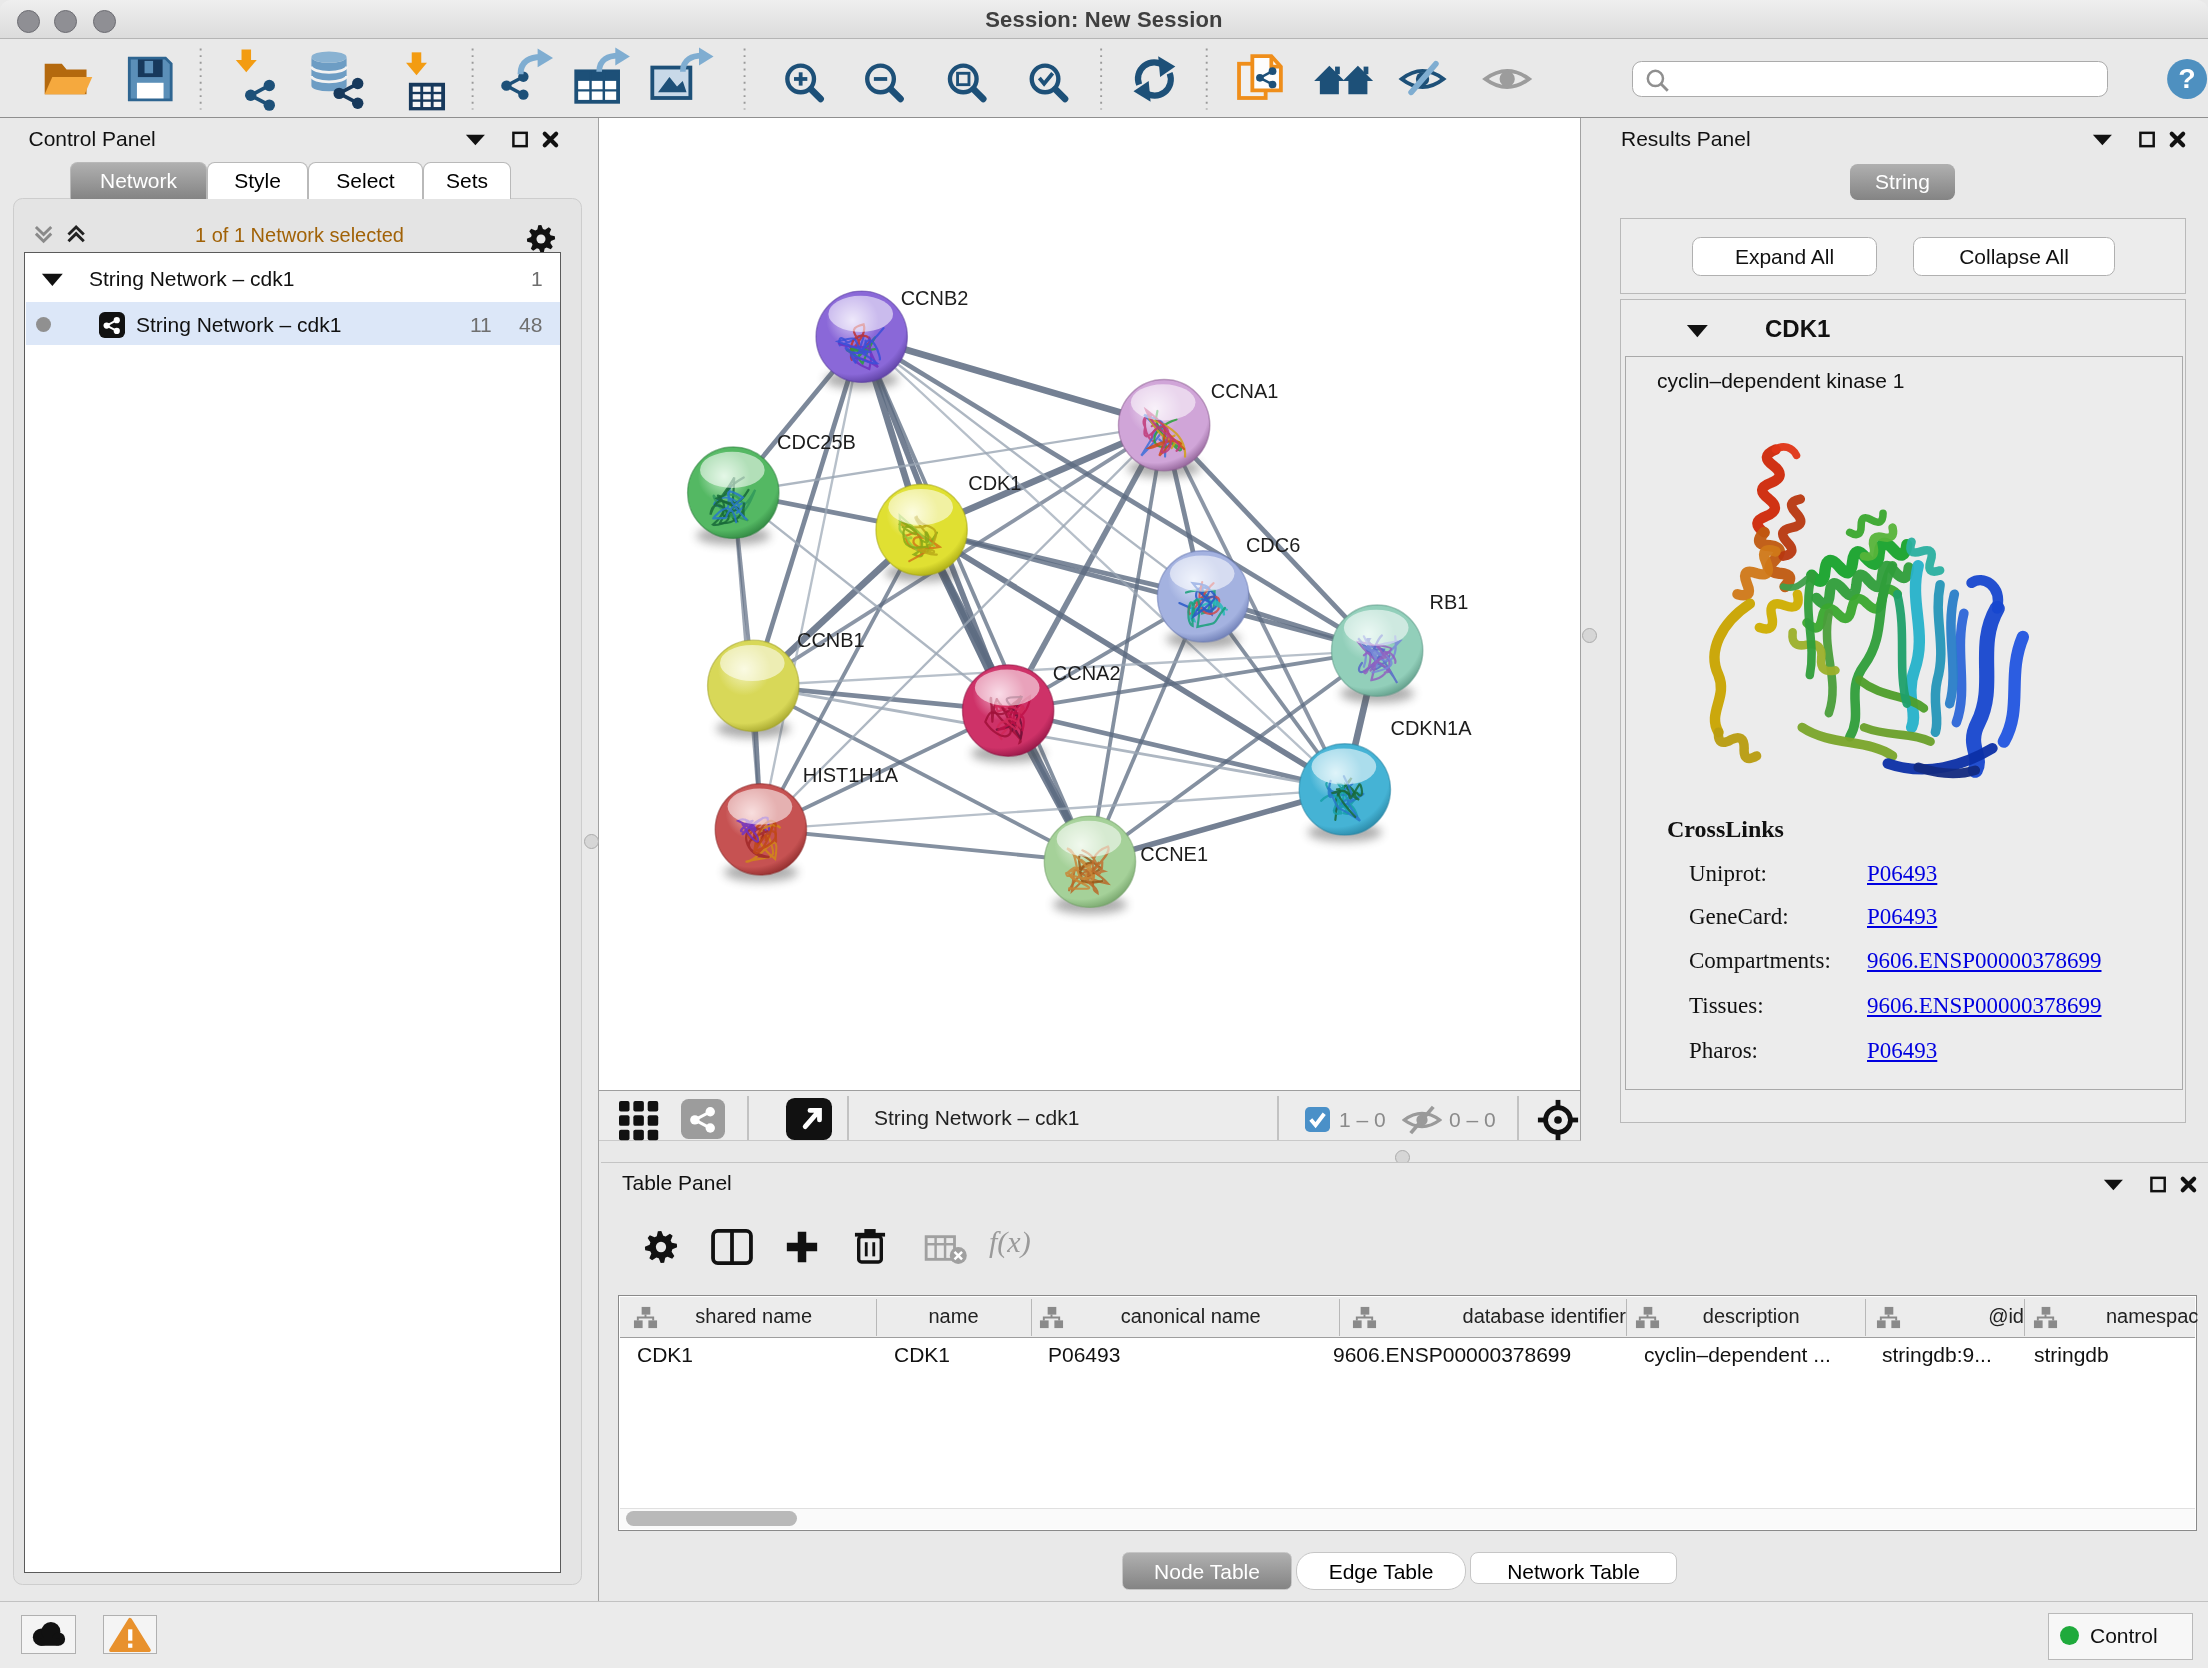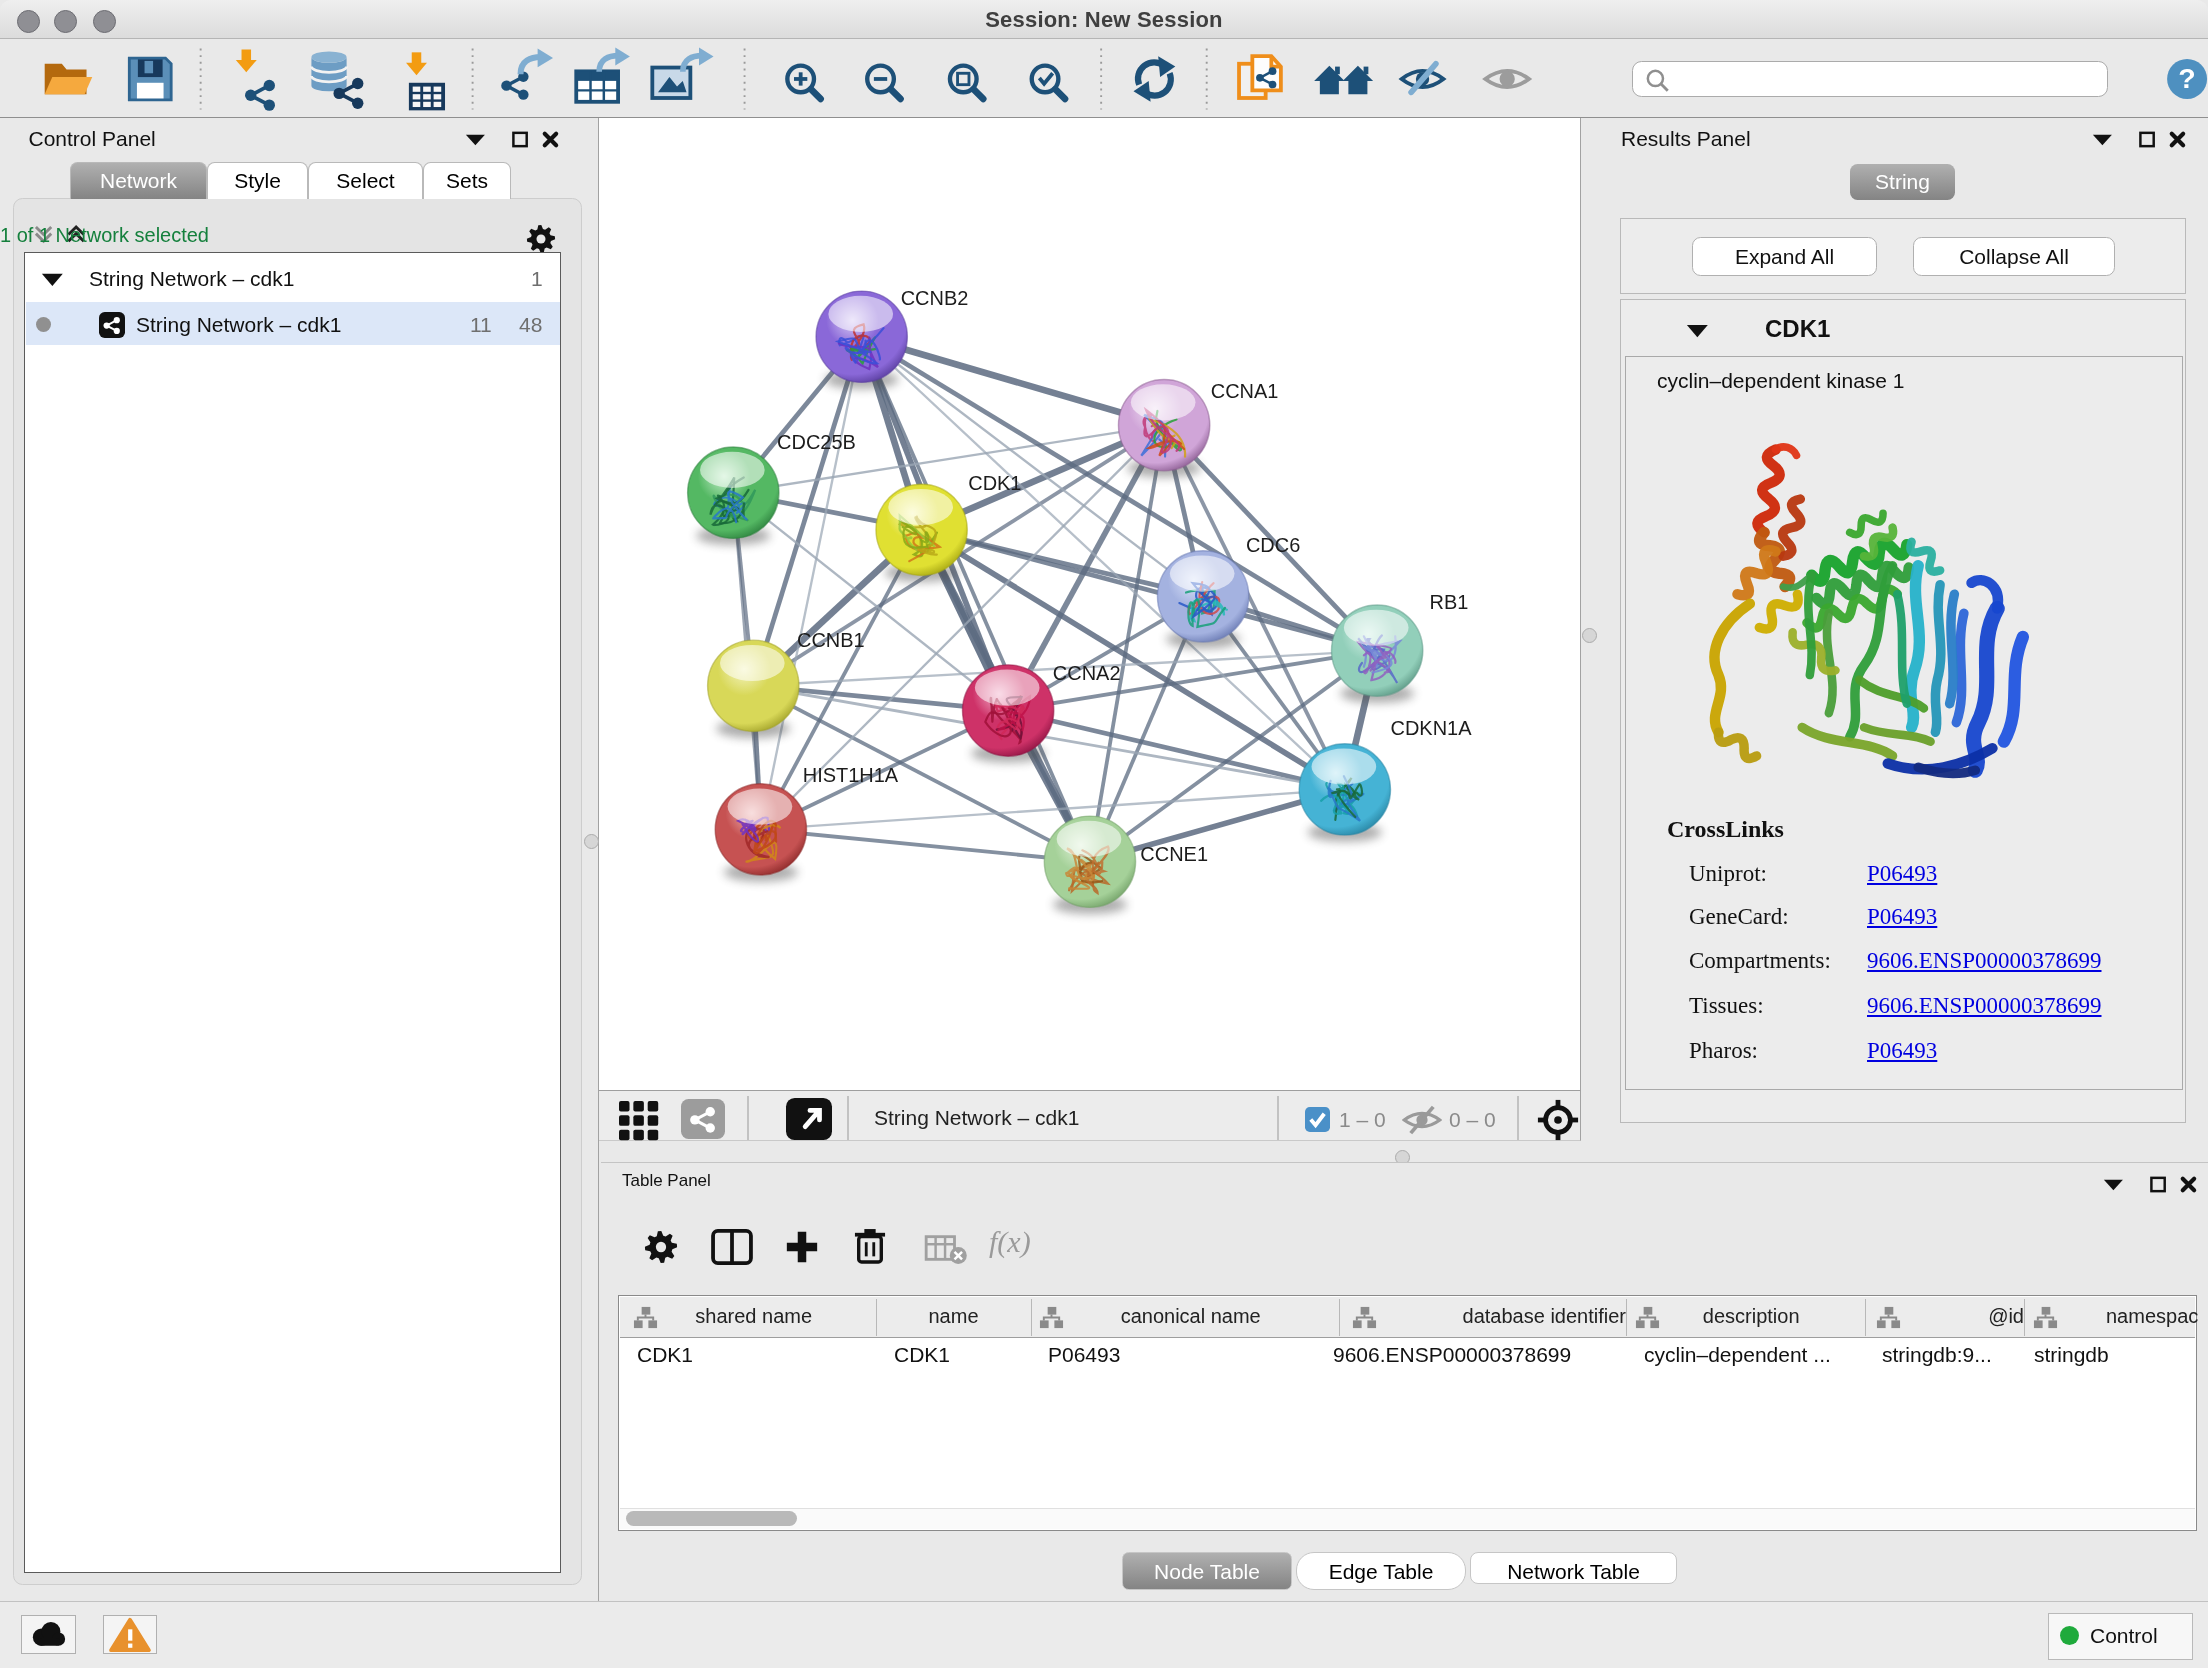--- a/index.html
+++ b/index.html
@@ -177,21 +177,21 @@
   </svg>
 <div class="abs tab-sel" style="left:70px;top:162px;width:137px;height:37px;border-radius:7.6px 7.6px 0 0;border:1px solid #b9b9b9;border-bottom:none;font-size:21px;text-align:center;line-height:36px;z-index:3">Network</div>
 <div class="abs tab-un" style="left:207px;top:162px;width:101px;height:37px;border-radius:7.6px 7.6px 0 0;border:1px solid #b9b9b9;border-bottom:none;font-size:21px;text-align:center;line-height:36px;z-index:3">Style</div>
 <div class="abs tab-un" style="left:308px;top:162px;width:115px;height:37px;border-radius:7.6px 7.6px 0 0;border:1px solid #b9b9b9;border-bottom:none;font-size:21px;text-align:center;line-height:36px;z-index:3">Select</div>
 <div class="abs tab-un" style="left:423px;top:162px;width:88px;height:37px;border-radius:7.6px 7.6px 0 0;border:1px solid #b9b9b9;border-bottom:none;font-size:21px;text-align:center;line-height:36px;z-index:3">Sets</div>
 <div class="abs" style="left:13.3px;top:198px;width:569px;height:1387px;background:#e4e4e4;border:1px solid #cdcdcd;border-radius:9.5px"></div>
 <svg width="67" height="25" class="abs" style="left:34px;top:224px" viewBox="0 0 70 26">
     <path d="M2 3 L10 11 L18 3 M2 10 L10 18 L18 10" fill="none" stroke="#8a8a8a" stroke-width="3"></path>
     <path d="M36 11 L44 3 L52 11 M36 18 L44 10 L52 18" fill="none" stroke="#222" stroke-width="3"></path>
   </svg>
-<div class="abs" style="left:0px;top:224px;width:599px;text-align:left;font-size:20px;color:#15803d">1 of 1 Network selected</div>
+<div class="abs" style="left:0px;top:224px;width:599px;text-align:center;font-size:20px;color:#a16207">1 of 1 Network selected</div>
 <svg width="32" height="32" style="position:absolute;left:525px;top:223px" viewBox="0 0 34 34">
     <path d="M31.7 14.1 L32.0 17.3 L27.6 19.1 L26.9 21.3 L29.5 25.3 L27.4 27.8 L23.0 26.0 L20.9 27.1 L19.9 31.7 L16.7 32.0 L14.9 27.6 L12.7 26.9 L8.7 29.5 L6.2 27.4 L8.0 23.0 L6.9 20.9 L2.3 19.9 L2.0 16.7 L6.4 14.9 L7.1 12.7 L4.5 8.7 L6.6 6.2 L11.0 8.0 L13.1 6.9 L14.1 2.3 L17.3 2.0 L19.1 6.4 L21.3 7.1 L25.3 4.5 L27.8 6.6 L26.0 11.0 L27.1 13.1 Z" fill="#111"></path>
     <circle cx="17.0" cy="17.0" r="4.8" fill="#e8e8e8"></circle>
   </svg>
 <div class="abs" style="left:24px;top:252px;width:537px;height:1321px;background:#fff;border:1.9px solid #5a5a5a"></div>
 <svg width="28.5" height="28.5" class="abs" style="left:40px;top:268px" viewBox="0 0 30 30">
     <path d="M2 6 L24 6 L13 19 Z" fill="#111"></path>
   </svg>
 <div class="abs" style="left:89px;top:267px;font-size:21px;color:#111">String Network – cdk1</div>
 <div class="abs" style="left:531px;top:267px;font-size:21px;color:#6f6f6f">1</div>
@@ -610,21 +610,21 @@
 <div class="abs" style="left:1689px;top:948px;font-size:23px;color:#111;font-family:'Liberation Serif',serif">Compartments:</div>
 <div class="abs" style="left:1867px;top:948px;font-size:23px;color:#0000e0;text-decoration:underline;font-family:'Liberation Serif',serif">9606.ENSP00000378699</div>
 <div class="abs" style="left:1689px;top:993px;font-size:23px;color:#111;font-family:'Liberation Serif',serif">Tissues:</div>
 <div class="abs" style="left:1867px;top:993px;font-size:23px;color:#0000e0;text-decoration:underline;font-family:'Liberation Serif',serif">9606.ENSP00000378699</div>
 <div class="abs" style="left:1689px;top:1038px;font-size:23px;color:#111;font-family:'Liberation Serif',serif">Pharos:</div>
 <div class="abs" style="left:1867px;top:1038px;font-size:23px;color:#0000e0;text-decoration:underline;font-family:'Liberation Serif',serif">P06493</div>
 <div class="abs" style="left:584px;top:834px;width:15px;height:15px;border-radius:50%;background:#d6d6d6;border:1px solid #ababab"></div>
 <div class="abs" style="left:1582px;top:628px;width:15px;height:15px;border-radius:50%;background:#d6d6d6;border:1px solid #ababab"></div>
 <div class="abs" style="left:1395px;top:1150px;width:15px;height:15px;border-radius:50%;background:#d6d6d6;border:1px solid #ababab"></div>
 <div class="abs" style="left:601px;top:1162px;width:1607px;height:438px;background:#e9e9e9;border-top:1px solid #c4c4c4"></div>
-<div class="abs" style="left:622px;top:1171px;font-size:17px;color:#111">Table Panel</div>
+<div class="abs" style="left:622px;top:1171px;font-size:21px;color:#111">Table Panel</div>
 <svg width="114" height="21" style="position:absolute;left:2102px;top:1174px" viewBox="0 0 120 22">
     <path d="M2 6 L22 6 L12 17 Z" fill="#111"></path>
     <rect x="52" y="4" width="14" height="14" fill="none" stroke="#111" stroke-width="2.6"></rect>
     <path d="M85 5 L97 17 M97 5 L85 17" stroke="#111" stroke-width="4.4" stroke-linecap="round"></path>
   </svg>
 <svg width="36" height="36" style="position:absolute;left:643px;top:1229px" viewBox="0 0 38 38">
     <path d="M35.7 15.7 L36.0 19.3 L31.0 21.4 L30.2 23.9 L33.1 28.4 L30.8 31.3 L25.8 29.2 L23.5 30.4 L22.3 35.7 L18.7 36.0 L16.6 31.0 L14.1 30.2 L9.6 33.1 L6.7 30.8 L8.8 25.8 L7.6 23.5 L2.3 22.3 L2.0 18.7 L7.0 16.6 L7.8 14.1 L4.9 9.6 L7.2 6.7 L12.2 8.8 L14.5 7.6 L15.7 2.3 L19.3 2.0 L21.4 7.0 L23.9 7.8 L28.4 4.9 L31.3 7.2 L29.2 12.2 L30.4 14.5 Z" fill="#111"></path>
     <circle cx="19.0" cy="19.0" r="5.44" fill="#e8e8e8"></circle>
   </svg>
 <svg width="42" height="36" class="abs" style="left:711px;top:1229px" viewBox="0 0 44 38">

